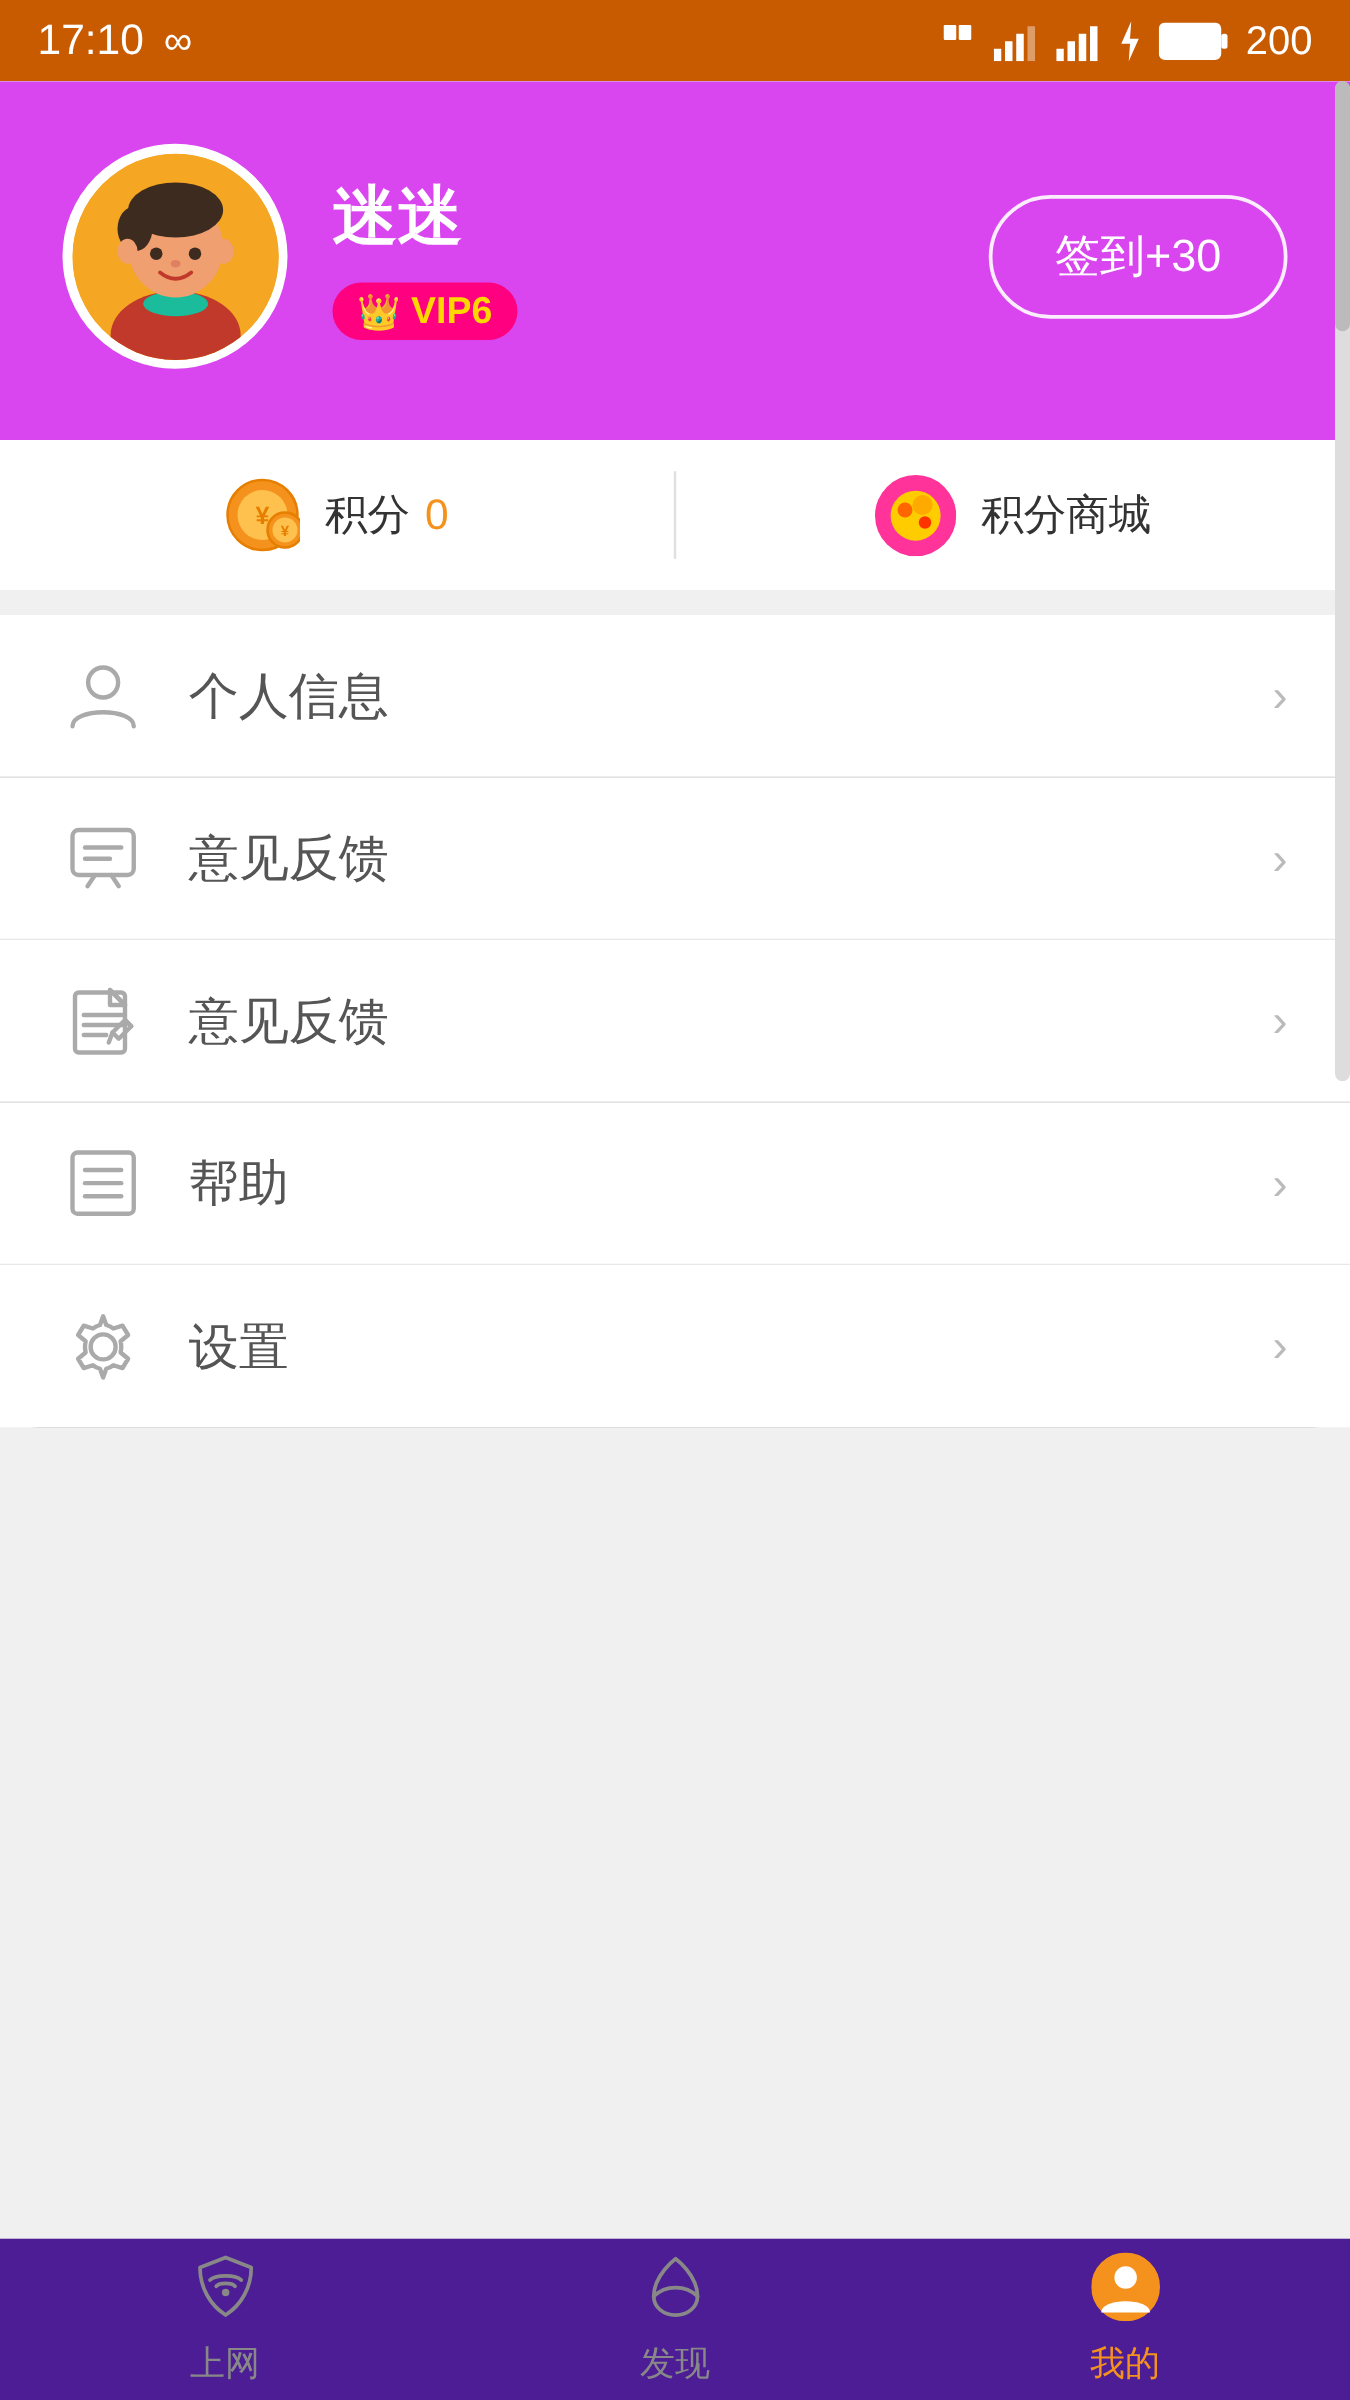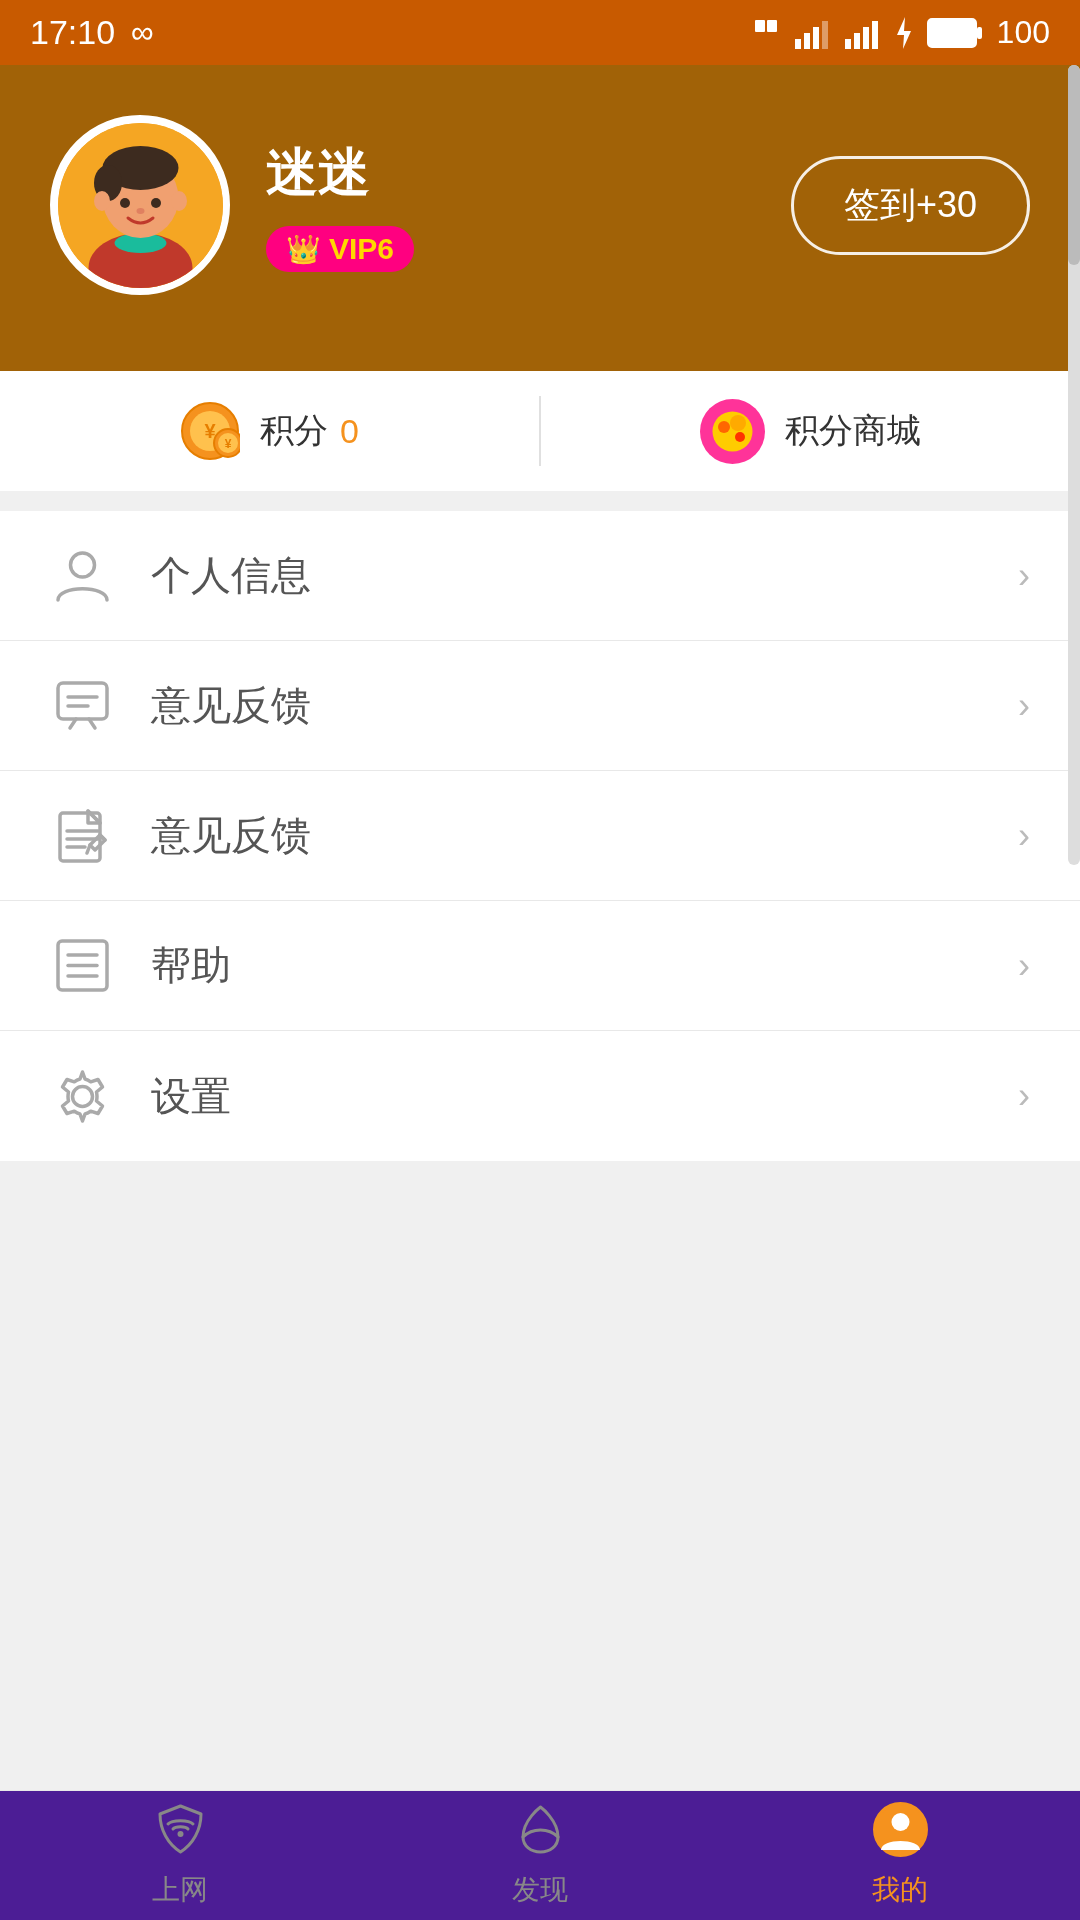--- a/index.html
+++ b/index.html
@@ -20,22 +20,22 @@
       font-weight: 500;
     }
     .status-left { display: flex; align-items: center; gap: 16px; }
     .status-right { display: flex; align-items: center; gap: 14px; }
     .status-time { font-size: 34px; font-weight: normal; }
     .infinity-icon { font-size: 32px; }
 
     
     .profile-header {
       width: 100%;
-      background: #a16207;
-      padding: 50px 50px 76px 50px;
+      background: #d946ef;
+      padding: 50px 50px 57px 50px;
       display: flex;
       align-items: center;
       justify-content: space-between;
     }
     .profile-left { display: flex; align-items: center; gap: 36px; }
     .avatar-wrapper {
       width: 180px;
       height: 180px;
       border-radius: 50%;
       background: white;
@@ -251,21 +251,21 @@
       <rect x="18" y="10" width="6" height="22"></rect>
       <rect x="27" y="4" width="6" height="28"></rect>
     </svg>
     <svg width="18" height="32" viewBox="0 0 18 32" fill="white">
       <polygon points="10,0 2,18 9,18 8,32 16,14 9,14"></polygon>
     </svg>
     <svg width="56" height="30" viewBox="0 0 56 30" fill="none">
       <rect x="1" y="1" width="48" height="28" rx="4" stroke="white" stroke-width="2" fill="white"></rect>
       <rect x="50" y="9" width="5" height="12" rx="2" fill="white"></rect>
     </svg>
-    <span style="font-size:32px;color:white;font-weight:500;">100</span>
+    <span style="font-size:32px;color:white;font-weight:500;">200</span>
   </div>
 </div>
 
 <div class="main-content">
 
   <div class="profile-header">
     <div class="profile-left">
 
       <div class="avatar-wrapper">
         <div class="avatar-inner">

